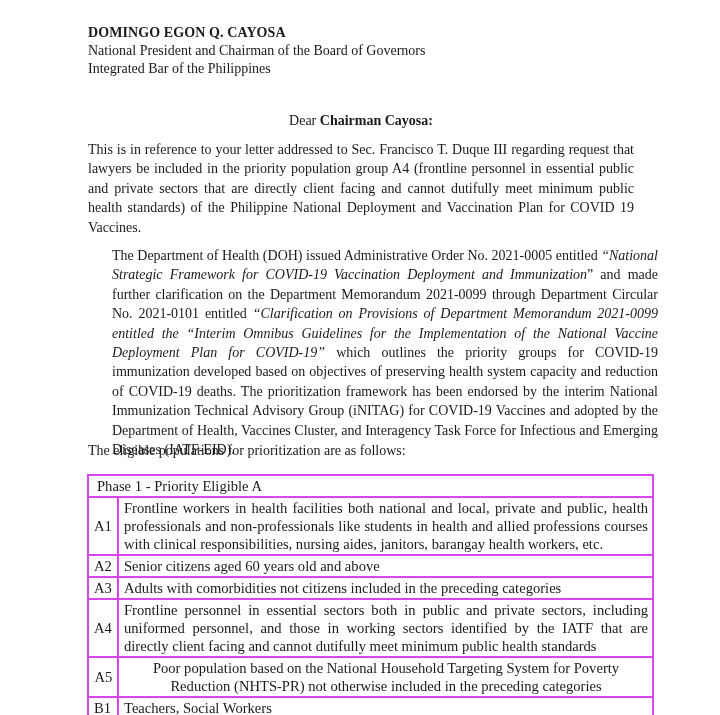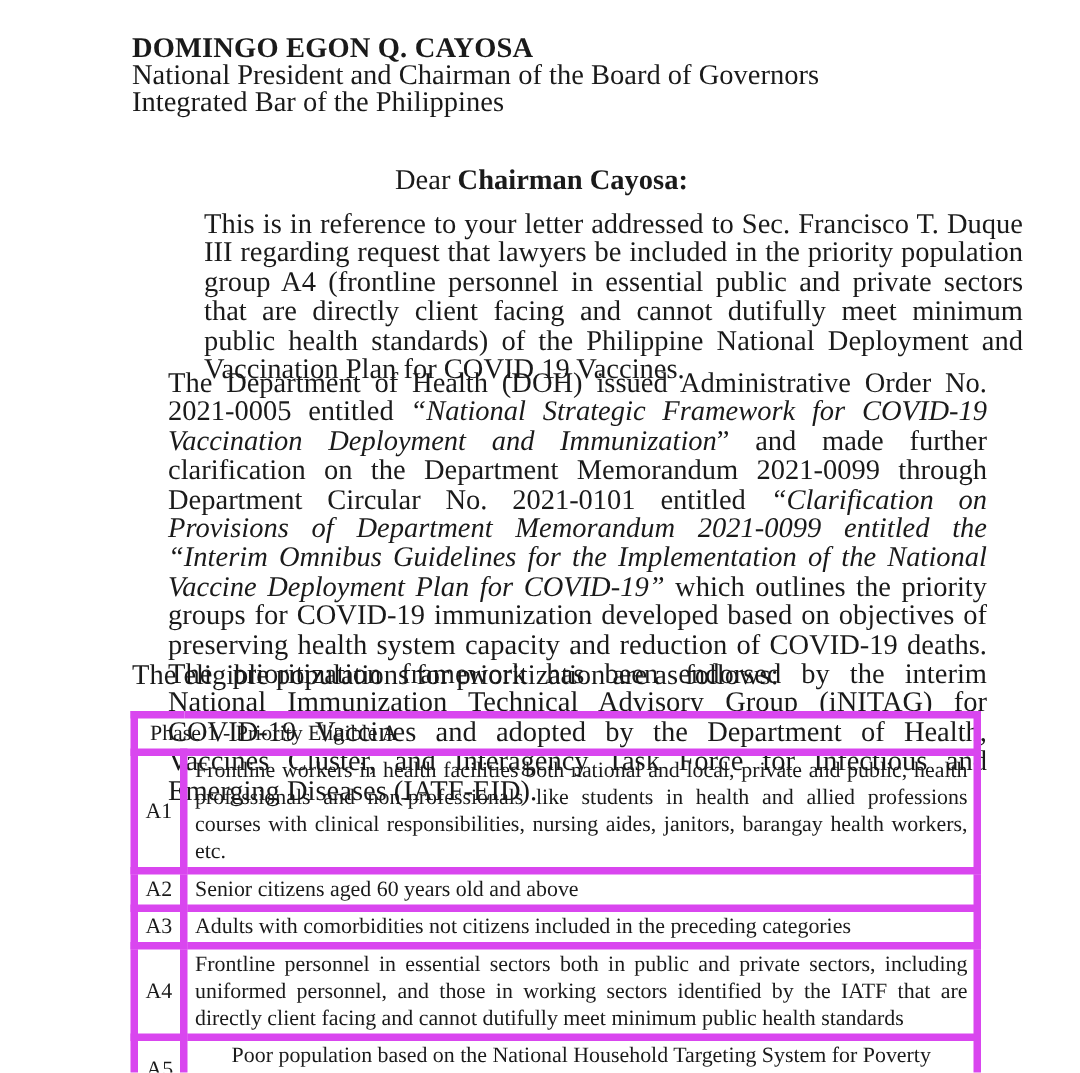--- a/index.html
+++ b/index.html
@@ -4,38 +4,38 @@
 <style>
   html, body { margin: 0; padding: 0; }
   body {
     width: 720px; height: 715px; overflow: hidden;
     background: #ffffff;
     font-family: "Liberation Serif", "DejaVu Serif", serif;
     color: #1a1a1a;
     position: relative;
   }
   .page { position: absolute; left: 0; top: 0; width: 720px; height: 715px; }
-  .block { position: absolute; left: 88px; width: 546px; font-size: 19px; line-height: 19.4px; }
+  .block { position: absolute; left: 88px; width: 546px; font-size: 14px; line-height: 19.4px; }
   .addressee { top: 24px; line-height: 18px; }
   .addressee .name { font-weight: bold; letter-spacing: 0.1px; }
   .salutation { top: 111px; text-align: center; }
   .salutation b { font-weight: bold; }
   .para { text-align: justify; }
-  .p1 { top: 140px; margin-left: 48px; }
+  .p1 { top: 140px; }
   .p2 { top: 246px; margin-left: 24px; }
   .p3 { top: 441px; }
   .para i { font-style: italic; }
 
   table.phases {
     position: absolute; left: 87px; top: 474px; width: 567px;
     border-collapse: collapse; font-size: 14.6px; line-height: 18px;
     color: #1a1a1a;
   }
   table.phases td {
-    border: 5px solid #d946ef; padding: 1px 4px 1px 5px; vertical-align: middle;
+    border: 2px solid #d946ef; padding: 1px 4px 1px 5px; vertical-align: middle;
   }
   td.code { width: 19px; padding-left: 3px; padding-right: 2px; }
   td.desc { text-align: justify; }
   tr.phase td { padding-left: 8px; height: 18px; }
   tr.r-a1 td { height: 54px; }
   tr.r-a2 td, tr.r-a3 td { height: 18px; }
   tr.r-a4 td { height: 53px; }
   tr.r-a5 td { height: 36px; text-align: center; }
 </style>
 </head>

